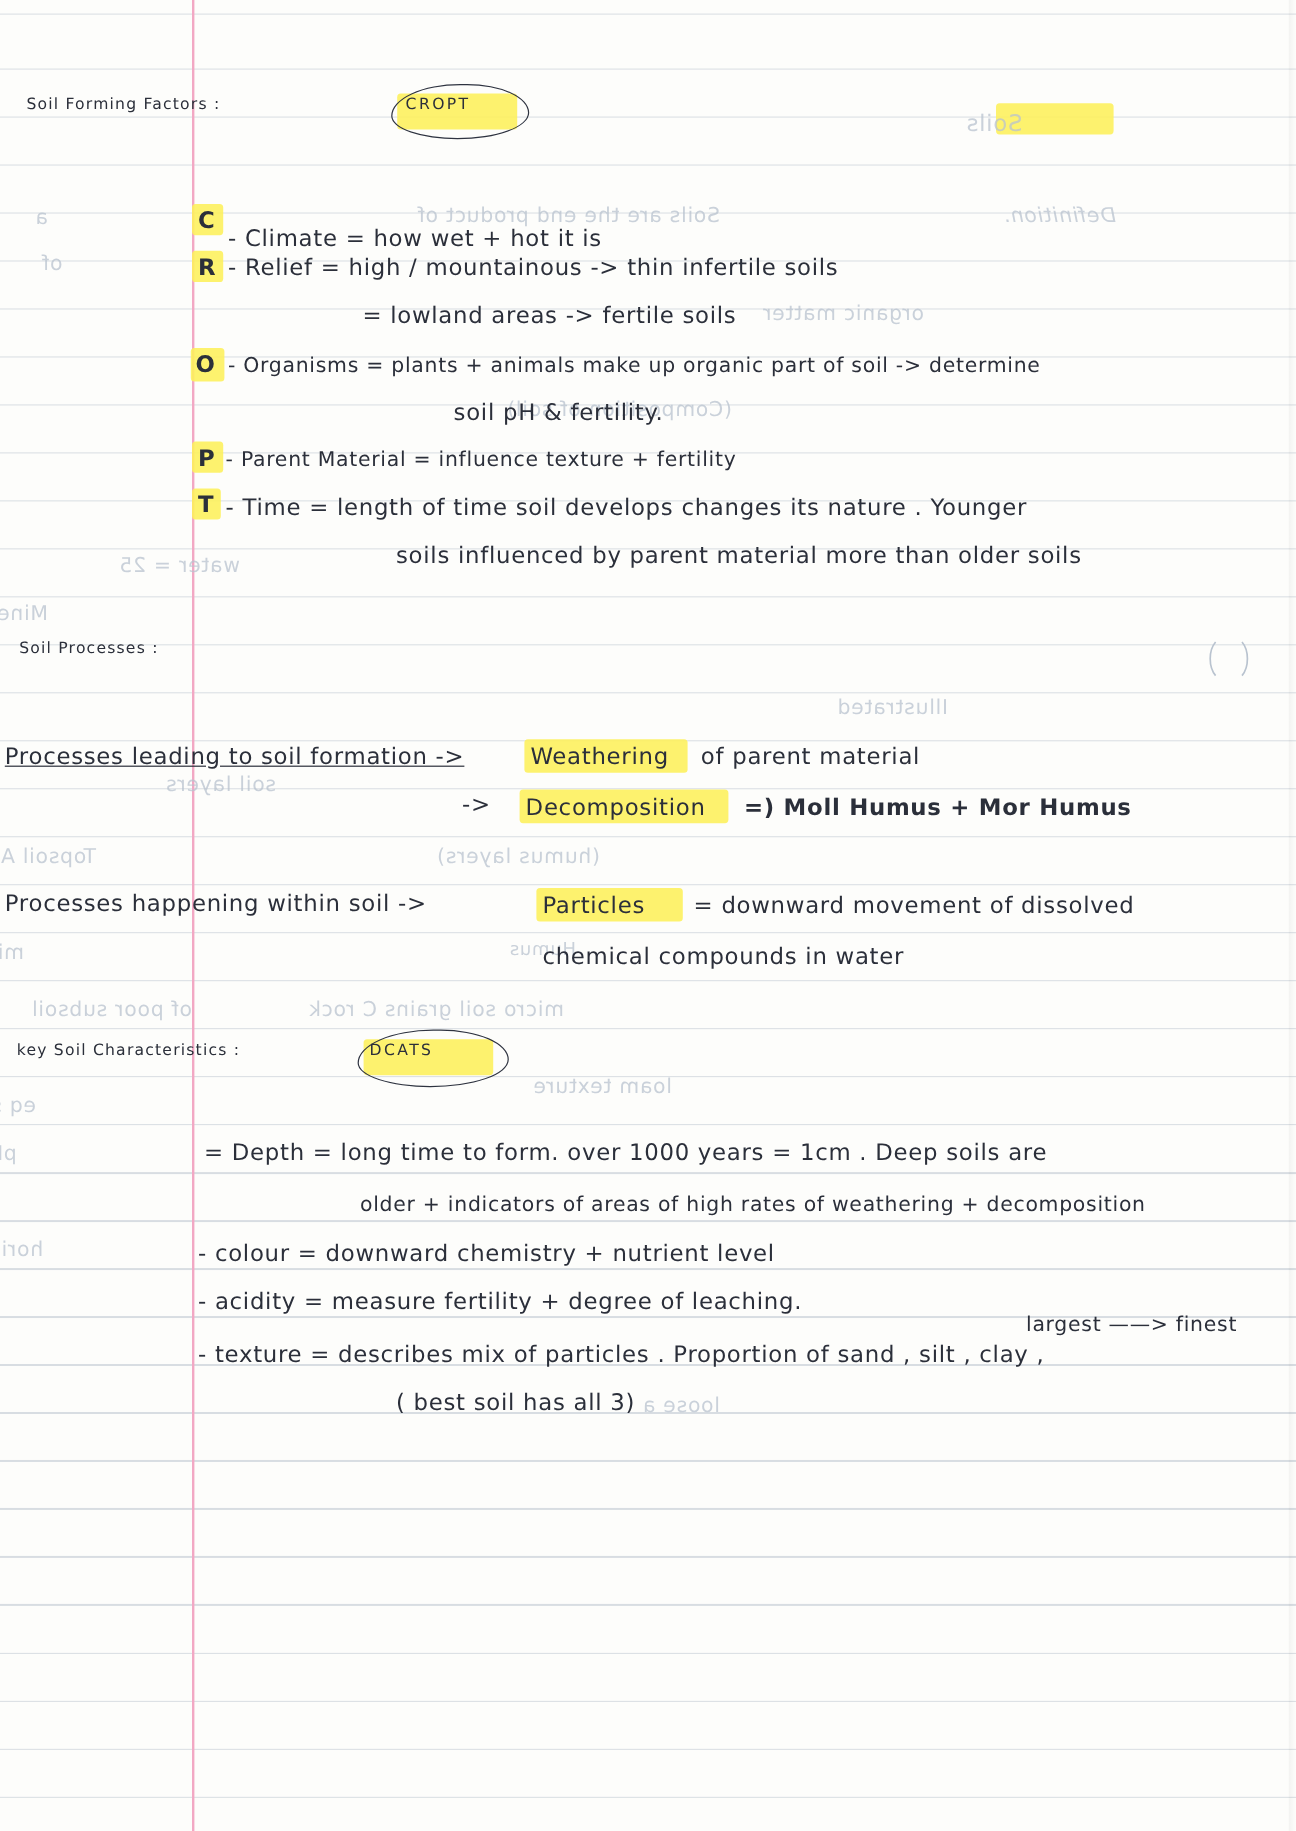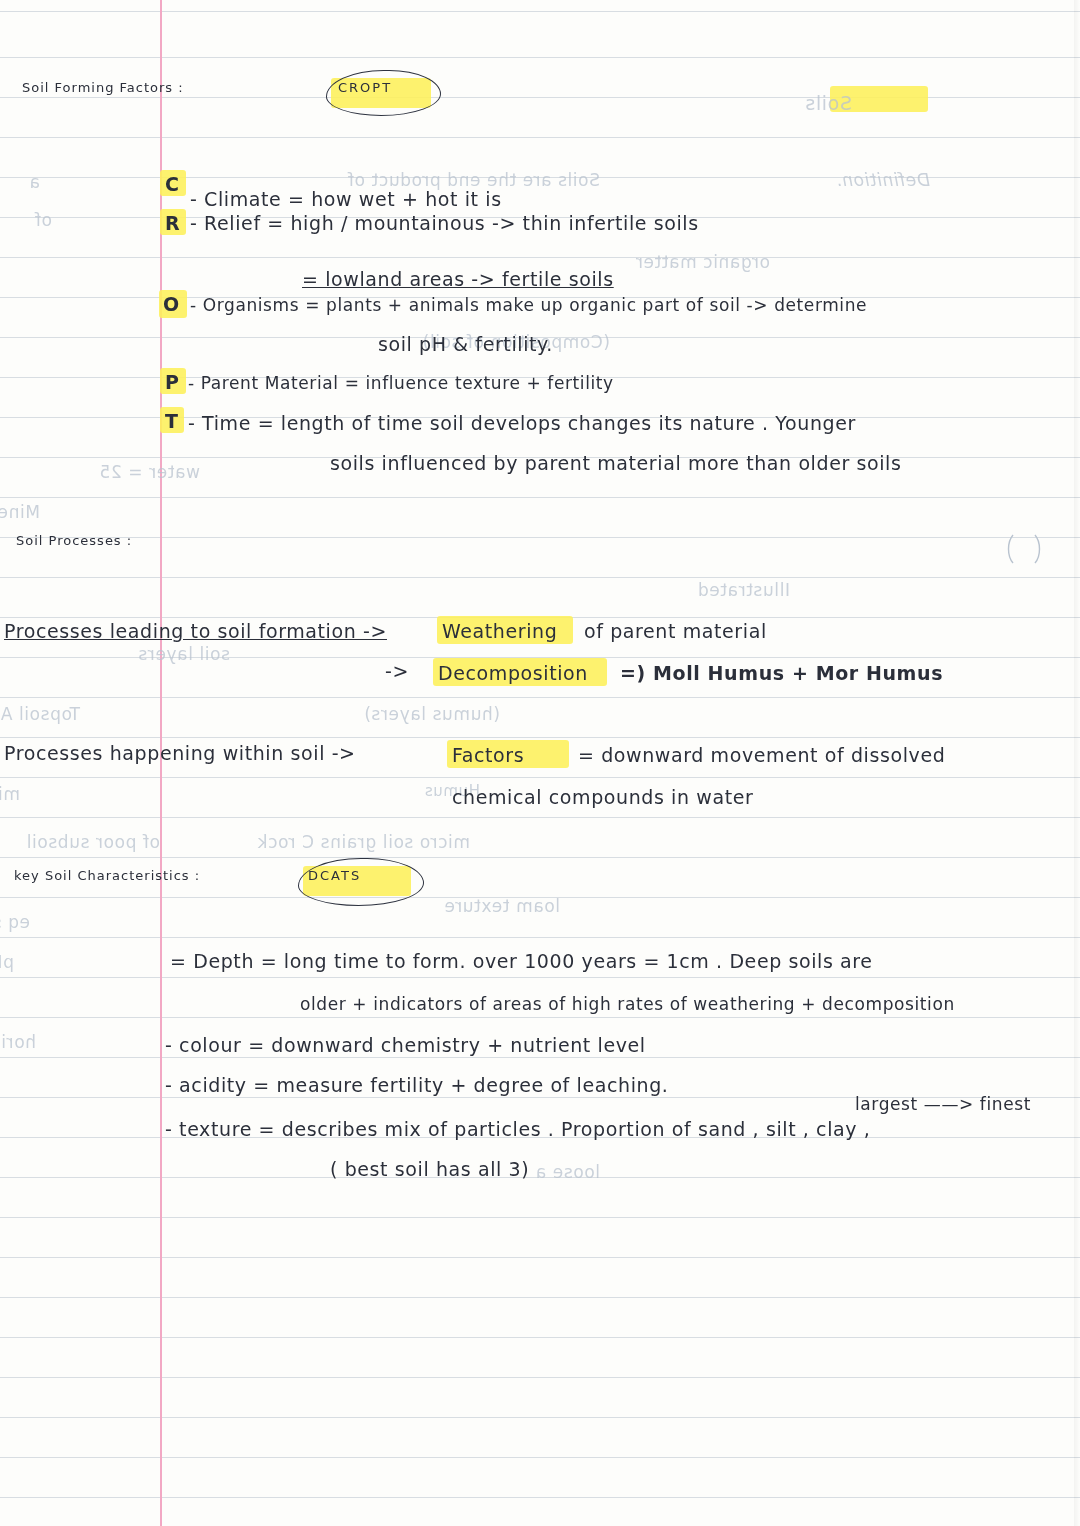--- a/index.html
+++ b/index.html
@@ -112,21 +112,21 @@
 <div class="hw head" style="left:338px; top:80px; letter-spacing:2px;">CROPT</div>
 <div class="loop" style="left:326px; top:70px; width:113px; height:44px;"></div>
 
 <div class="hl" style="left:160px; top:170px; width:26px; height:26px;"></div>
 <div class="hw" style="left:165px; top:173px; font-weight:bold;">C</div>
 <div class="hw" style="left:190px; top:188px;">- Climate = how wet + hot it is</div>
 
 <div class="hl" style="left:160px; top:209px; width:26px; height:26px;"></div>
 <div class="hw" style="left:165px; top:212px; font-weight:bold;">R</div>
 <div class="hw" style="left:190px; top:212px;">- Relief  =  high / mountainous  -&gt;  thin infertile soils</div>
-<div class="hw" style="left:302px; top:268px;text-decoration:underline;">=  lowland  areas  -&gt;  fertile  soils</div>
+<div class="hw" style="left:302px; top:252px;">=  lowland  areas  -&gt;  fertile  soils</div>
 
 <div class="hl" style="left:159px; top:290px; width:28px; height:28px;"></div>
 <div class="hw" style="left:163px; top:293px; font-weight:bold;">O</div>
 <div class="hw sm" style="left:190px; top:295px;">- Organisms = plants + animals make up organic part of soil -&gt; determine</div>
 <div class="hw" style="left:378px; top:333px;">soil  pH &amp; fertility.</div>
 
 <div class="hl" style="left:160px; top:368px; width:26px; height:26px;"></div>
 <div class="hw" style="left:165px; top:371px; font-weight:bold;">P</div>
 <div class="hw sm" style="left:188px; top:373px;">- Parent Material = influence  texture + fertility</div>
 
@@ -148,21 +148,21 @@
 <div class="hw" style="left:442px; top:620px;">Weathering</div>
 <div class="hw" style="left:584px; top:620px;">of  parent  material</div>
 
 <div class="hw" style="left:385px; top:660px;">-&gt;</div>
 <div class="hl" style="left:433px; top:658px; width:174px; height:28px;"></div>
 <div class="hw" style="left:438px; top:662px;">Decomposition</div>
 <div class="hw" style="left:620px; top:662px;font-weight:bold;">=) Moll Humus   +  Mor  Humus</div>
 
 <div class="hw" style="left:4px; top:742px;">Processes happening within soil  -&gt;</div>
 <div class="hl" style="left:447px; top:740px; width:122px; height:28px;"></div>
-<div class="hw" style="left:452px; top:744px;">Factors</div>
+<div class="hw" style="left:452px; top:744px;">Particles</div>
 <div class="hw" style="left:578px; top:744px;">= downward  movement  of  dissolved</div>
 <div class="hw" style="left:452px; top:786px;">chemical compounds  in water</div>
 
 <div class="hw head" style="left:14px; top:868px;">key Soil Characteristics :</div>
 <div class="hl" style="left:303px; top:866px; width:108px; height:30px;"></div>
 <div class="hw head" style="left:308px; top:868px; letter-spacing:2px;">DCATS</div>
 <div class="loop" style="left:298px; top:858px; width:124px; height:46px;"></div>
 
 <div class="hw" style="left:170px; top:950px;">= Depth = long time to form. over 1000 years = 1cm .  Deep soils are</div>
 <div class="hw sm" style="left:300px; top:994px;">older  + indicators of areas of  high rates of  weathering + decomposition</div>

